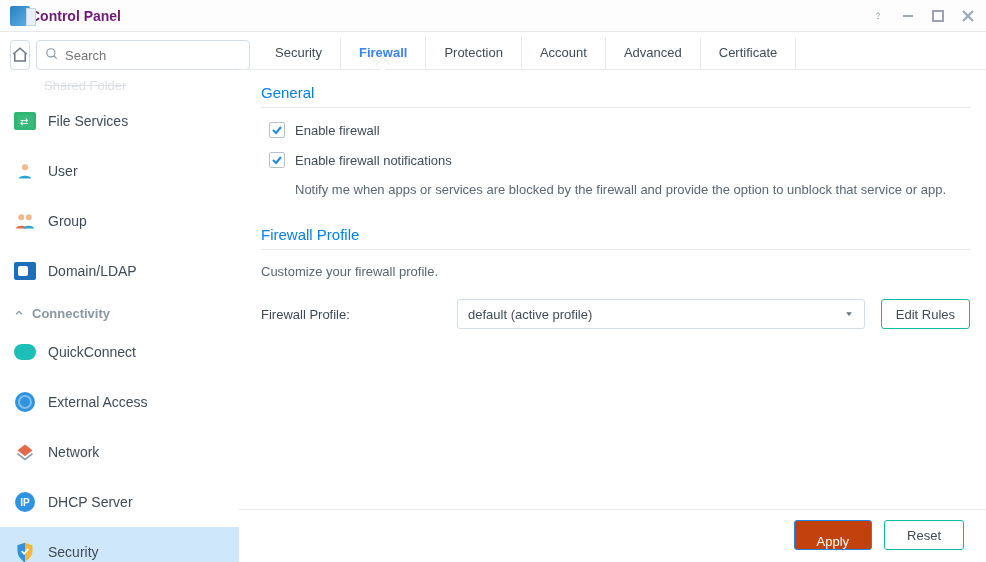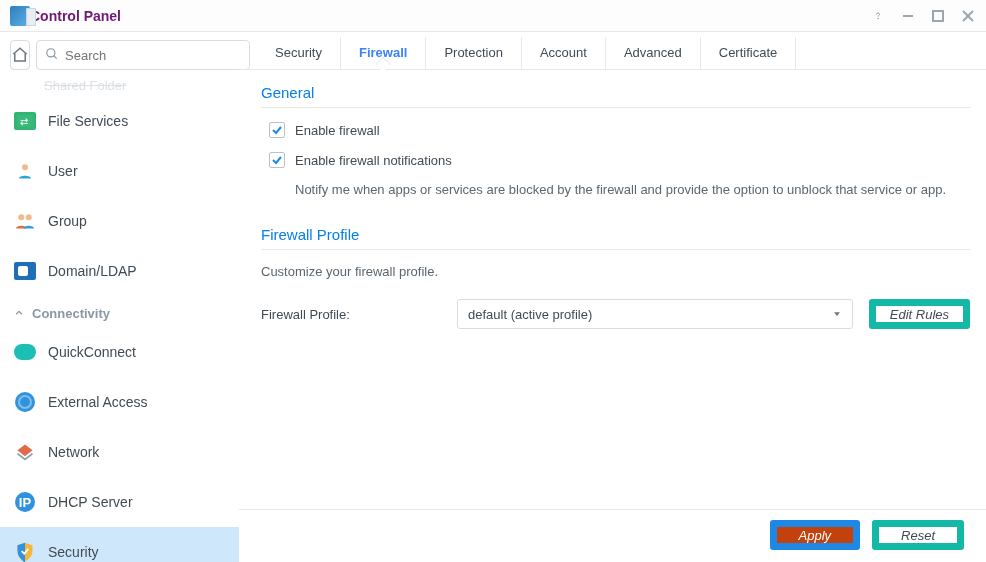--- a/index.html
+++ b/index.html
@@ -89,21 +89,21 @@
 .ic-folder::before{content:"";position:absolute;left:3px;top:3px;width:16px;height:12px;background:#fff3;opacity:.3;}
 .ic-folder .arrow{position:absolute;left:6px;top:4px;color:#fff;font-size:10px;}
 .ic-user{width:18px;height:18px;}
 .ic-group{width:22px;height:18px;}
 .ic-card{width:22px;height:18px;background:#1f6fb8;border-radius:2px;position:relative;}
 .ic-card::after{content:"";position:absolute;left:4px;top:4px;width:10px;height:10px;background:#fff;border-radius:2px;}
 .ic-cloud{width:22px;height:16px;background:#1bbfb5;border-radius:10px;}
 .ic-globe{width:20px;height:20px;border-radius:50%;background:#2f93e0;position:relative;}
 .ic-globe::after{content:"";position:absolute;inset:3px;border:2px solid #fff6;border-radius:50%;}
 .ic-net{width:20px;height:20px;}
-.ic-dhcp{width:20px;height:20px;border-radius:50%;background:#2f93e0;display:flex;align-items:center;justify-content:center;color:#fff;font-size:13px;font-weight:700;}
+.ic-dhcp{width:20px;height:20px;border-radius:50%;background:#2f93e0;display:flex;align-items:center;justify-content:center;color:#fff;font-size:10px;font-weight:700;}
 .ic-shield{width:20px;height:22px;}
 
 
 .main { flex:1; display:flex; flex-direction:column; position:relative; }
 .tabs {
   display:flex; align-items:flex-end;
   padding: 6px 18px 0 18px; gap: 0;
   border-bottom: 1px solid #e6e9ec;
   height: 38px;
 }
@@ -149,23 +149,23 @@
   display:flex; align-items:center; gap:16px; padding:6px 0 0 0;
 }
 .profile-label{width:180px;}
 .select{
   flex:1; height:30px; border:1px solid #d6dde3; border-radius:3px;
   display:flex; align-items:center; justify-content:space-between;
   padding: 0 10px; background:#fff; color:#414b55; cursor:pointer;gap:32px;
 }
 .select .caret{color:#6b7681;}
 .btn{
-  height:30px; padding:0 14px; border:7px solid #14b8a6; border-radius:3px;
+  height:30px; padding:0 14px; border:1px solid #14b8a6; border-radius:3px;
   background:#fff; color:#414b55; cursor:pointer; font-size:13px;
-  display:flex; align-items:center;font-style:italic;
+  display:flex; align-items:center;
 }
 
 .footer{
   border-top:1px solid #e6e9ec;
   padding: 10px 22px 12px 22px;
   display:flex; justify-content:flex-end; gap:12px;
 }
 .btn.primary{
   background:#c2410c; border-color:#1e88e5; color:#fff; padding:0 22px;align-items:flex-end;
 }

